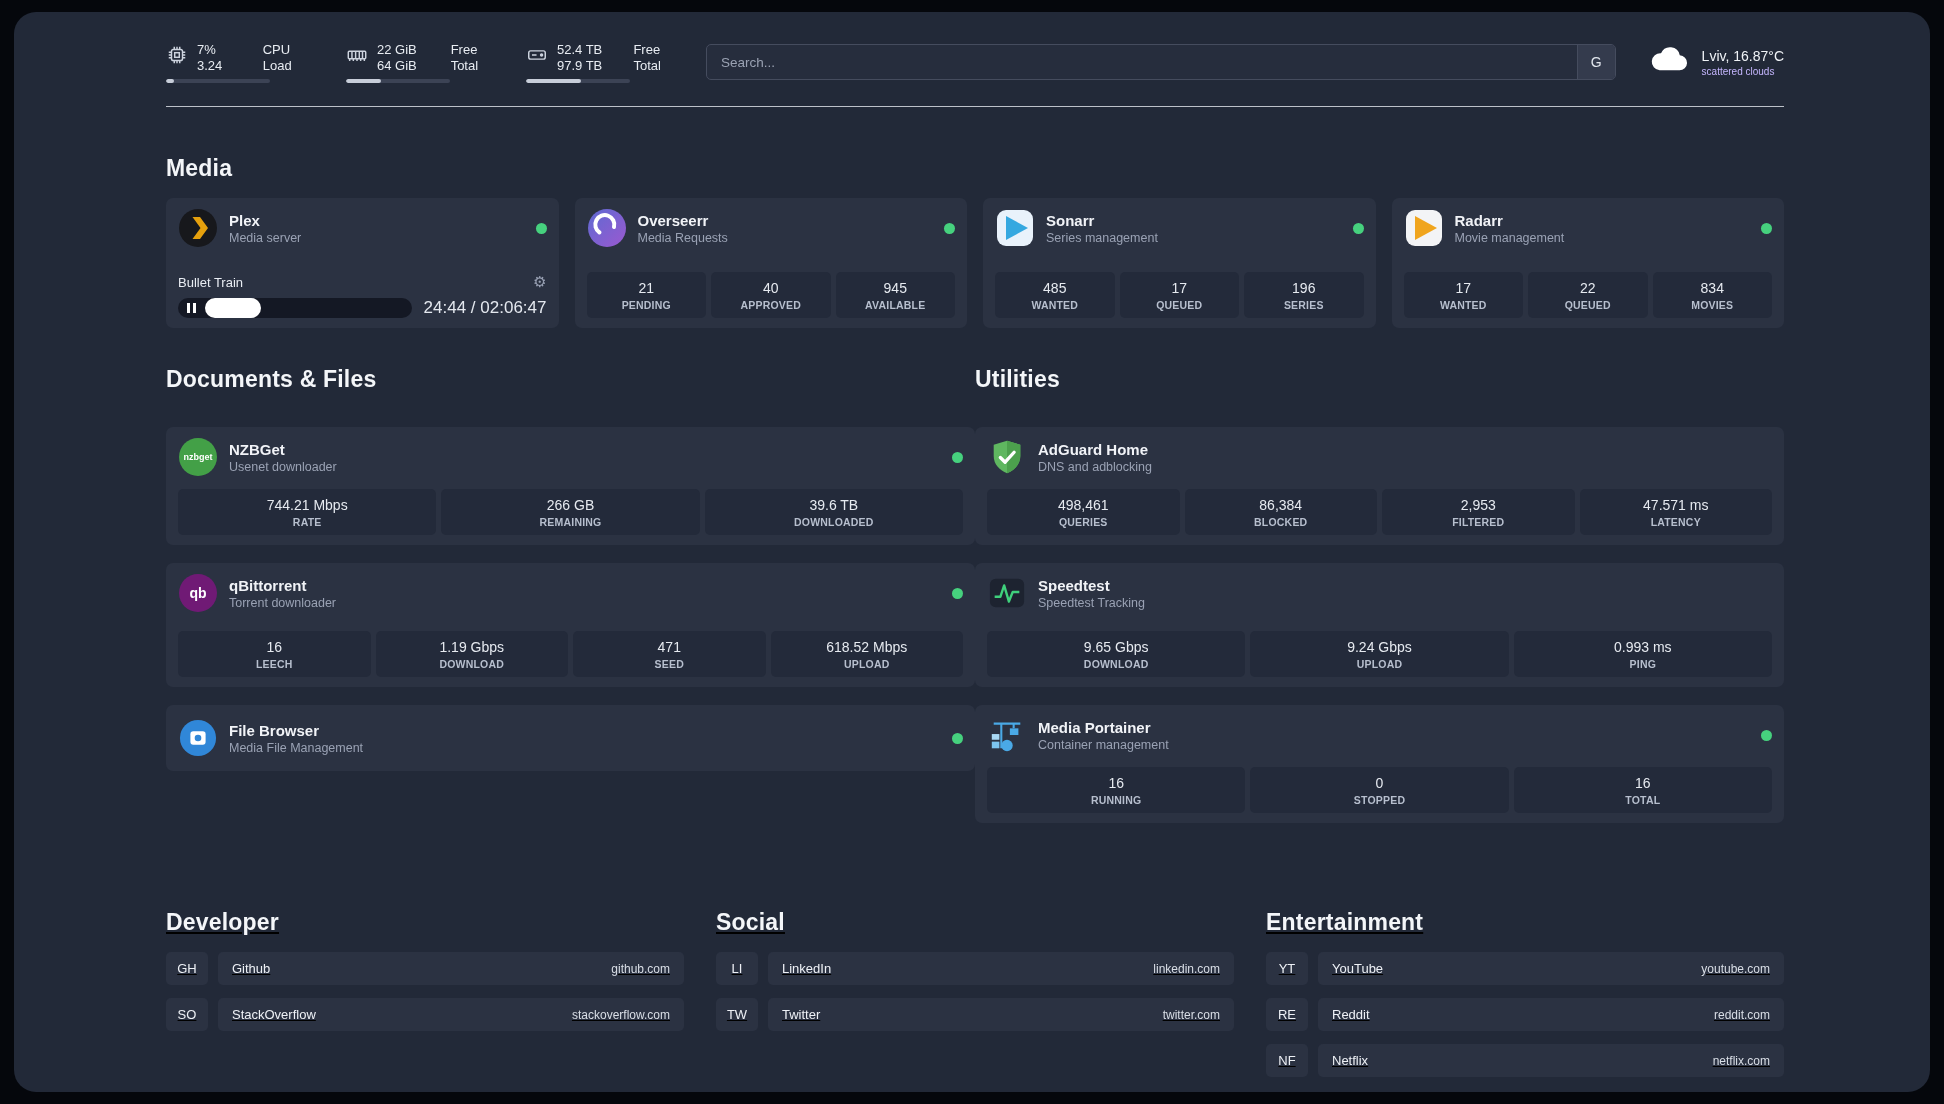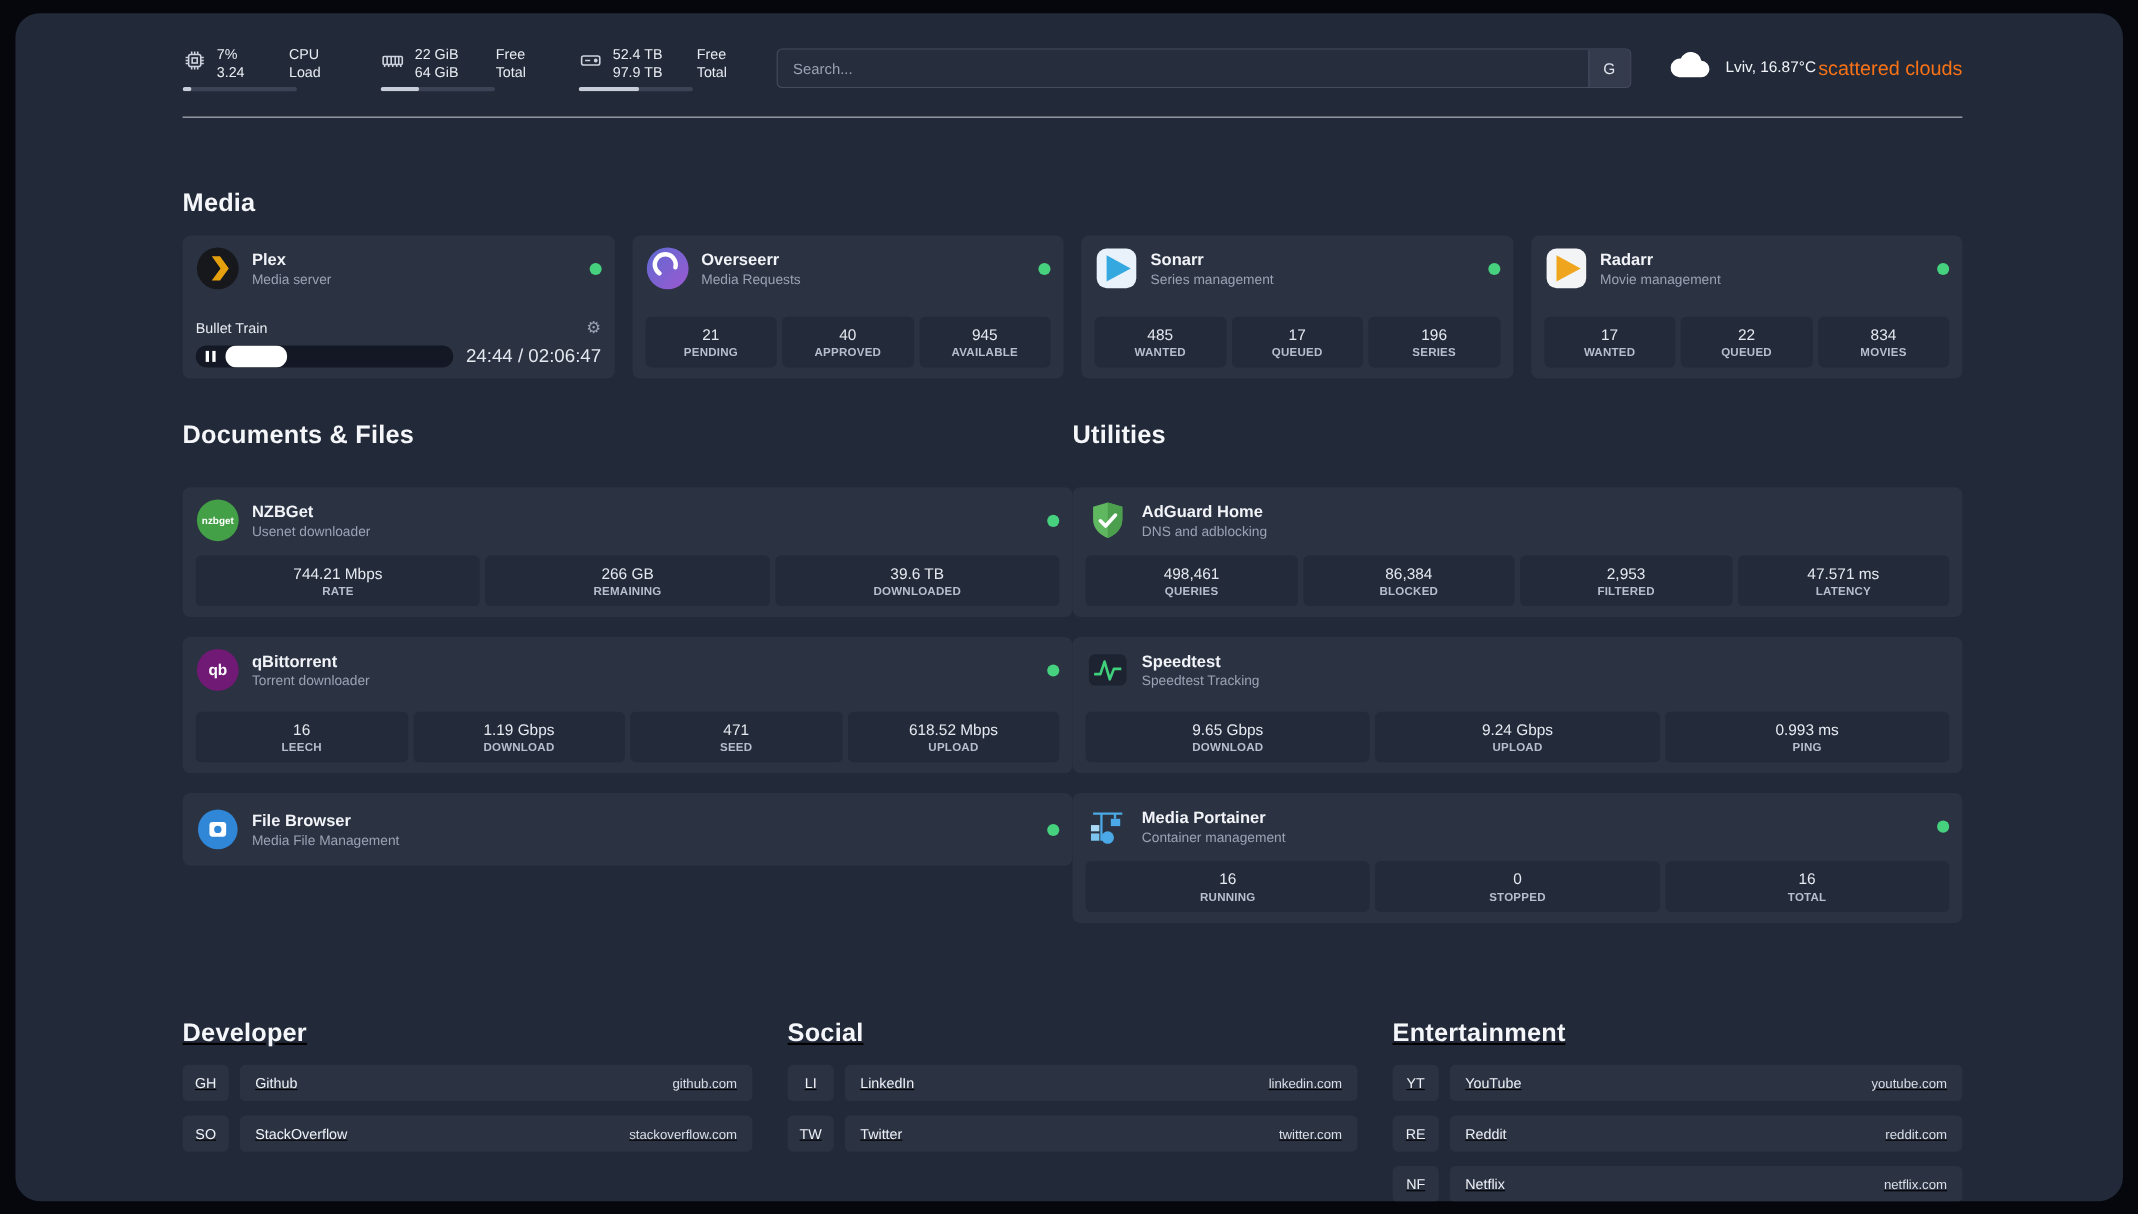--- a/index.html
+++ b/index.html
@@ -20,28 +20,28 @@
              background:#3c4355; border-radius:2px; overflow:hidden; }
   .mon-fill { height:100%; background:#c7cdd9; border-radius:2px; }
   .search { flex:1; display:flex; align-items:stretch; height:36px; background:#262d3d;
             border:1px solid #454c5e; border-radius:5px; overflow:hidden; }
   .search input { flex:1; background:transparent; border:none; outline:none; color:#dfe4ec;
                   font-size:13.5px; padding:0 14px; font-family:"Liberation Sans", sans-serif; }
   .search input::placeholder { color:#9aa2b3; }
   .search-btn { width:38px; background:#343b4d; border:none; border-left:1px solid #454c5e;
                 color:#e2e7ee; font-size:14px; cursor:pointer; }
   .weather { display:flex; align-items:center; gap:10px; }
-  .weather-txt { display:flex; gap:2px; }
+  .weather-txt { display:flex; flex-direction:column; gap:2px; }
   .weather-loc { font-size:14px; color:#f0f3f7; }
-  .weather-cond { font-size:18px; color:#f97316; }
+  .weather-cond { font-size:10px; color:#c4b5fd; }
   .divider { border:none; border-top:1px solid #d8dce3; opacity:.85; margin-top:20px; }
 
   
   .section-h { font-size:23px; font-weight:600; color:#f4f6f9; margin-bottom:16px; letter-spacing:.2px; }
-  .media-section { margin-top:64px; }
+  .media-section { margin-top:48px; }
   .media-grid { display:grid; grid-template-columns:repeat(4,1fr); gap:16px; }
   .two-col { display:grid; grid-template-columns:1fr 1fr; margin-top:38px; }
   .col-stack { display:flex; flex-direction:column; gap:18px; }
 
   
   .card { background:#2b3242; border-radius:7px; padding:10px 12px; min-height:130px;
           display:flex; flex-direction:column; cursor:pointer; }
   .card.short { min-height:0; height:66px; justify-content:center; }
   .card-head { display:flex; align-items:center; gap:11px; }
   .svc-icon { width:40px; height:40px; flex:0 0 40px; display:flex; align-items:center; justify-content:center; }

